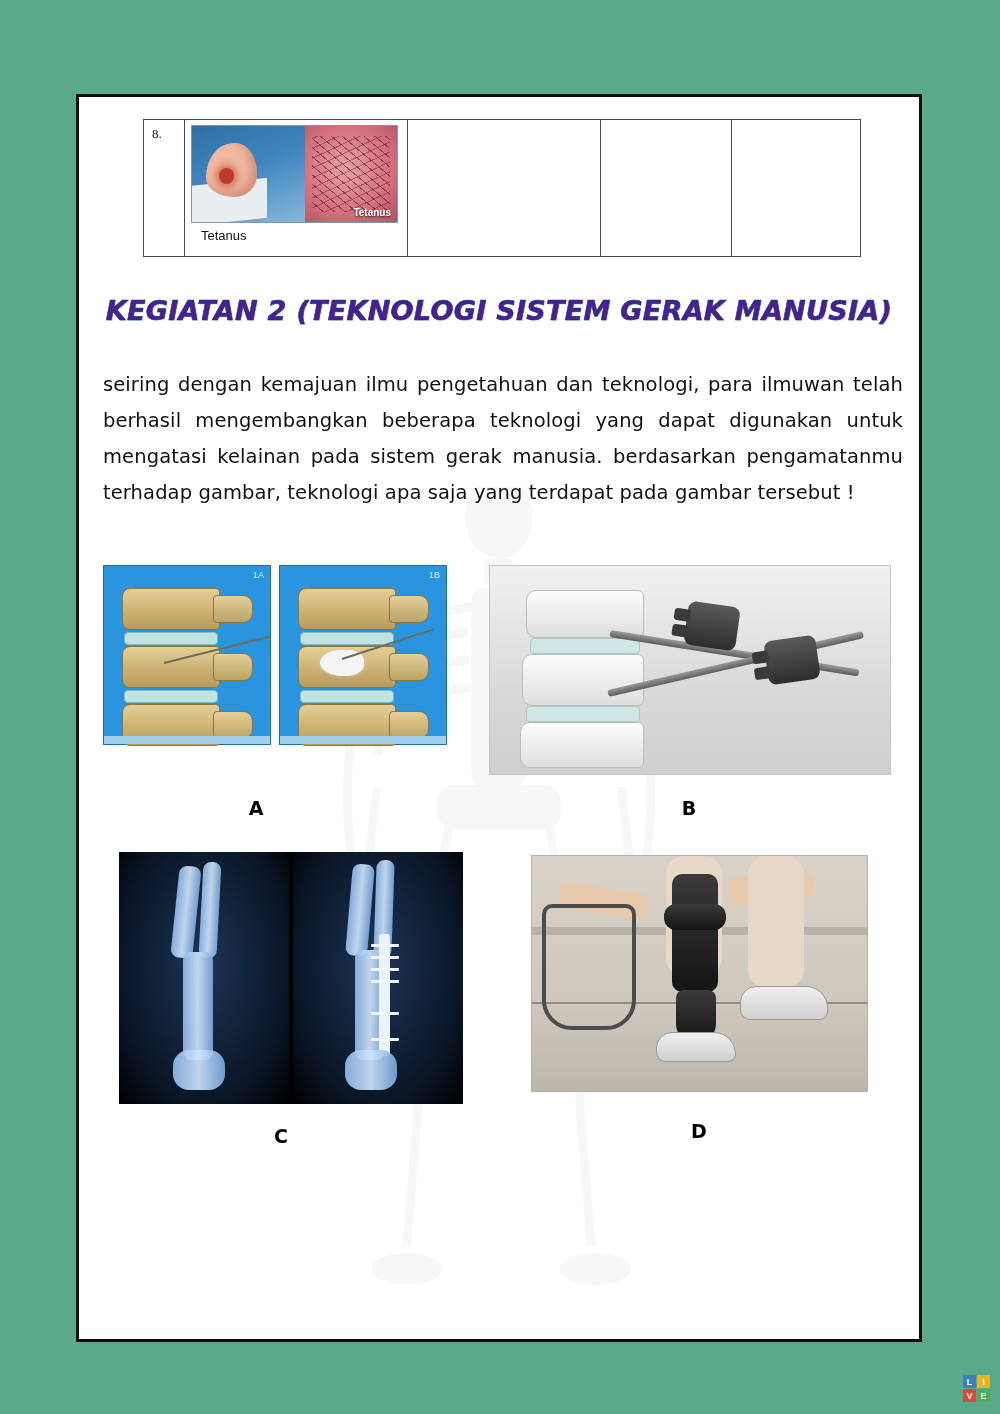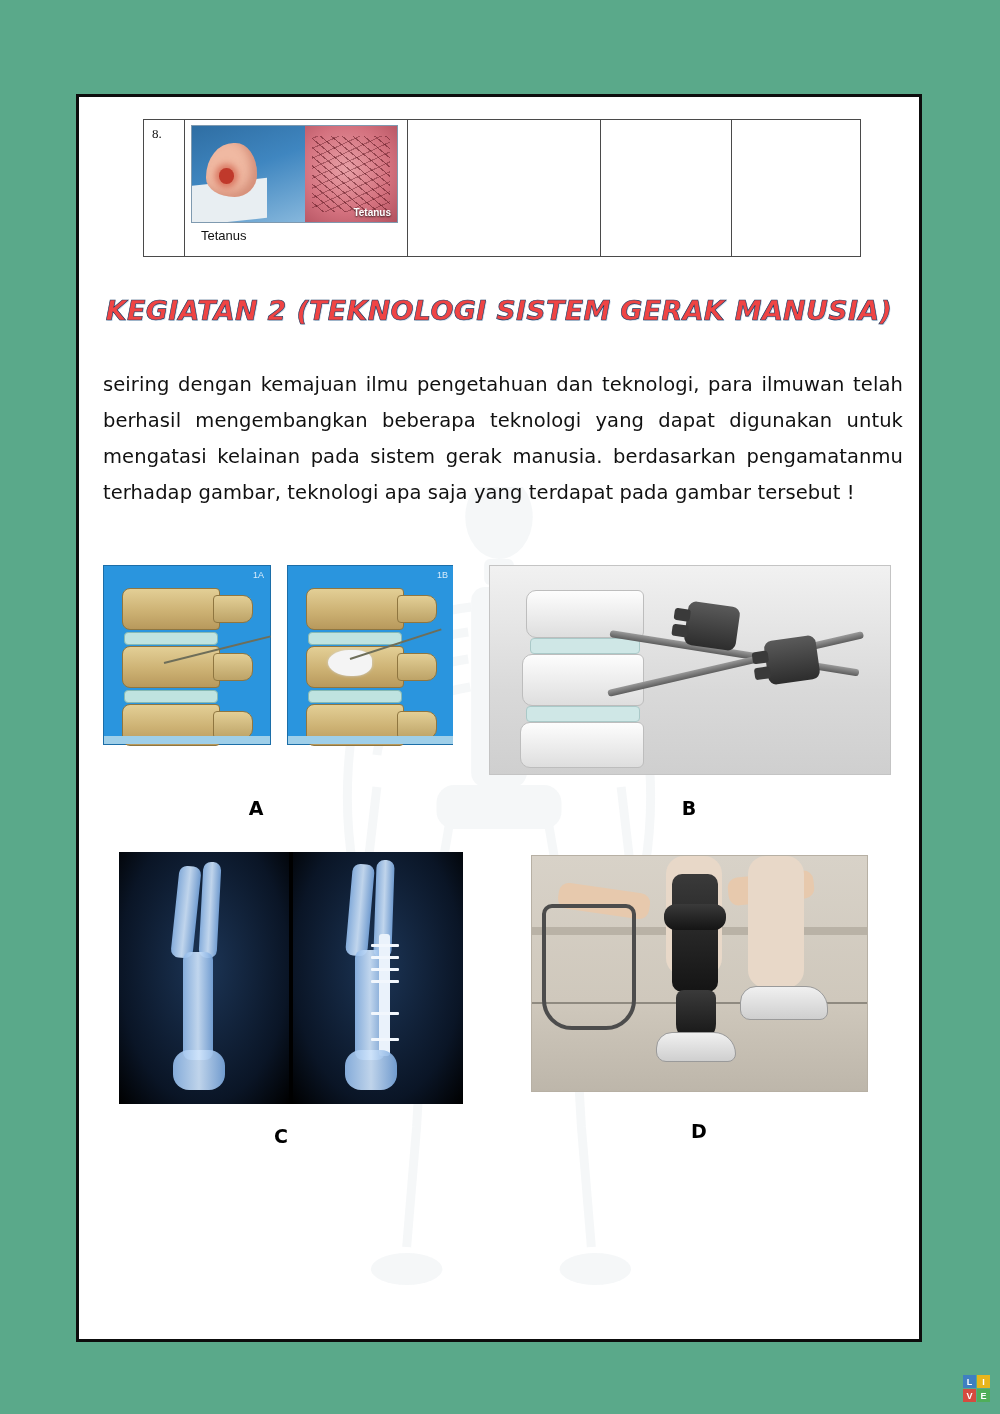--- a/index.html
+++ b/index.html
@@ -123,21 +123,21 @@
     position: absolute;
     left: 0;
     top: 198px;
     width: 100%;
     text-align: center;
     font-family: "DejaVu Sans", sans-serif;
     font-weight: bold;
     font-style: italic;
     font-size: 27px;
     letter-spacing: .3px;
-    color: #ef4444;
+    color: #4c1d95;
     -webkit-text-stroke: 0.6px #123a63;
     text-shadow: 1px 1px 0 #cfe0ee;
   }
 
   
   .para {
     position: absolute;
     left: 24px;
     top: 270px;
     width: 800px;
@@ -168,21 +168,21 @@
   #figA {
     left: 24px; top: 468px; width: 350px; height: 140px;
   }
   .vpanel {
     position: absolute; top: 0; height: 180px; width: 168px;
     background: #2a95de;
     border: 1px solid #1c6ea8;
     box-sizing: border-box;
   }
   #vp1 { left: 0; }
-  #vp2 { left: 184px; }
+  #vp2 { left: 176px; }
   .vp-tag {
     position: absolute; right: 6px; top: 4px;
     color: #d8ecfb; font-size: 9px; font-family: "Liberation Sans", sans-serif;
   }
   .vert {
     position: absolute;
     left: 18px;
     width: 96px;
     height: 40px;
     background: linear-gradient(180deg,#e3cf96 0%,#cdb274 55%,#b8995c 100%);

